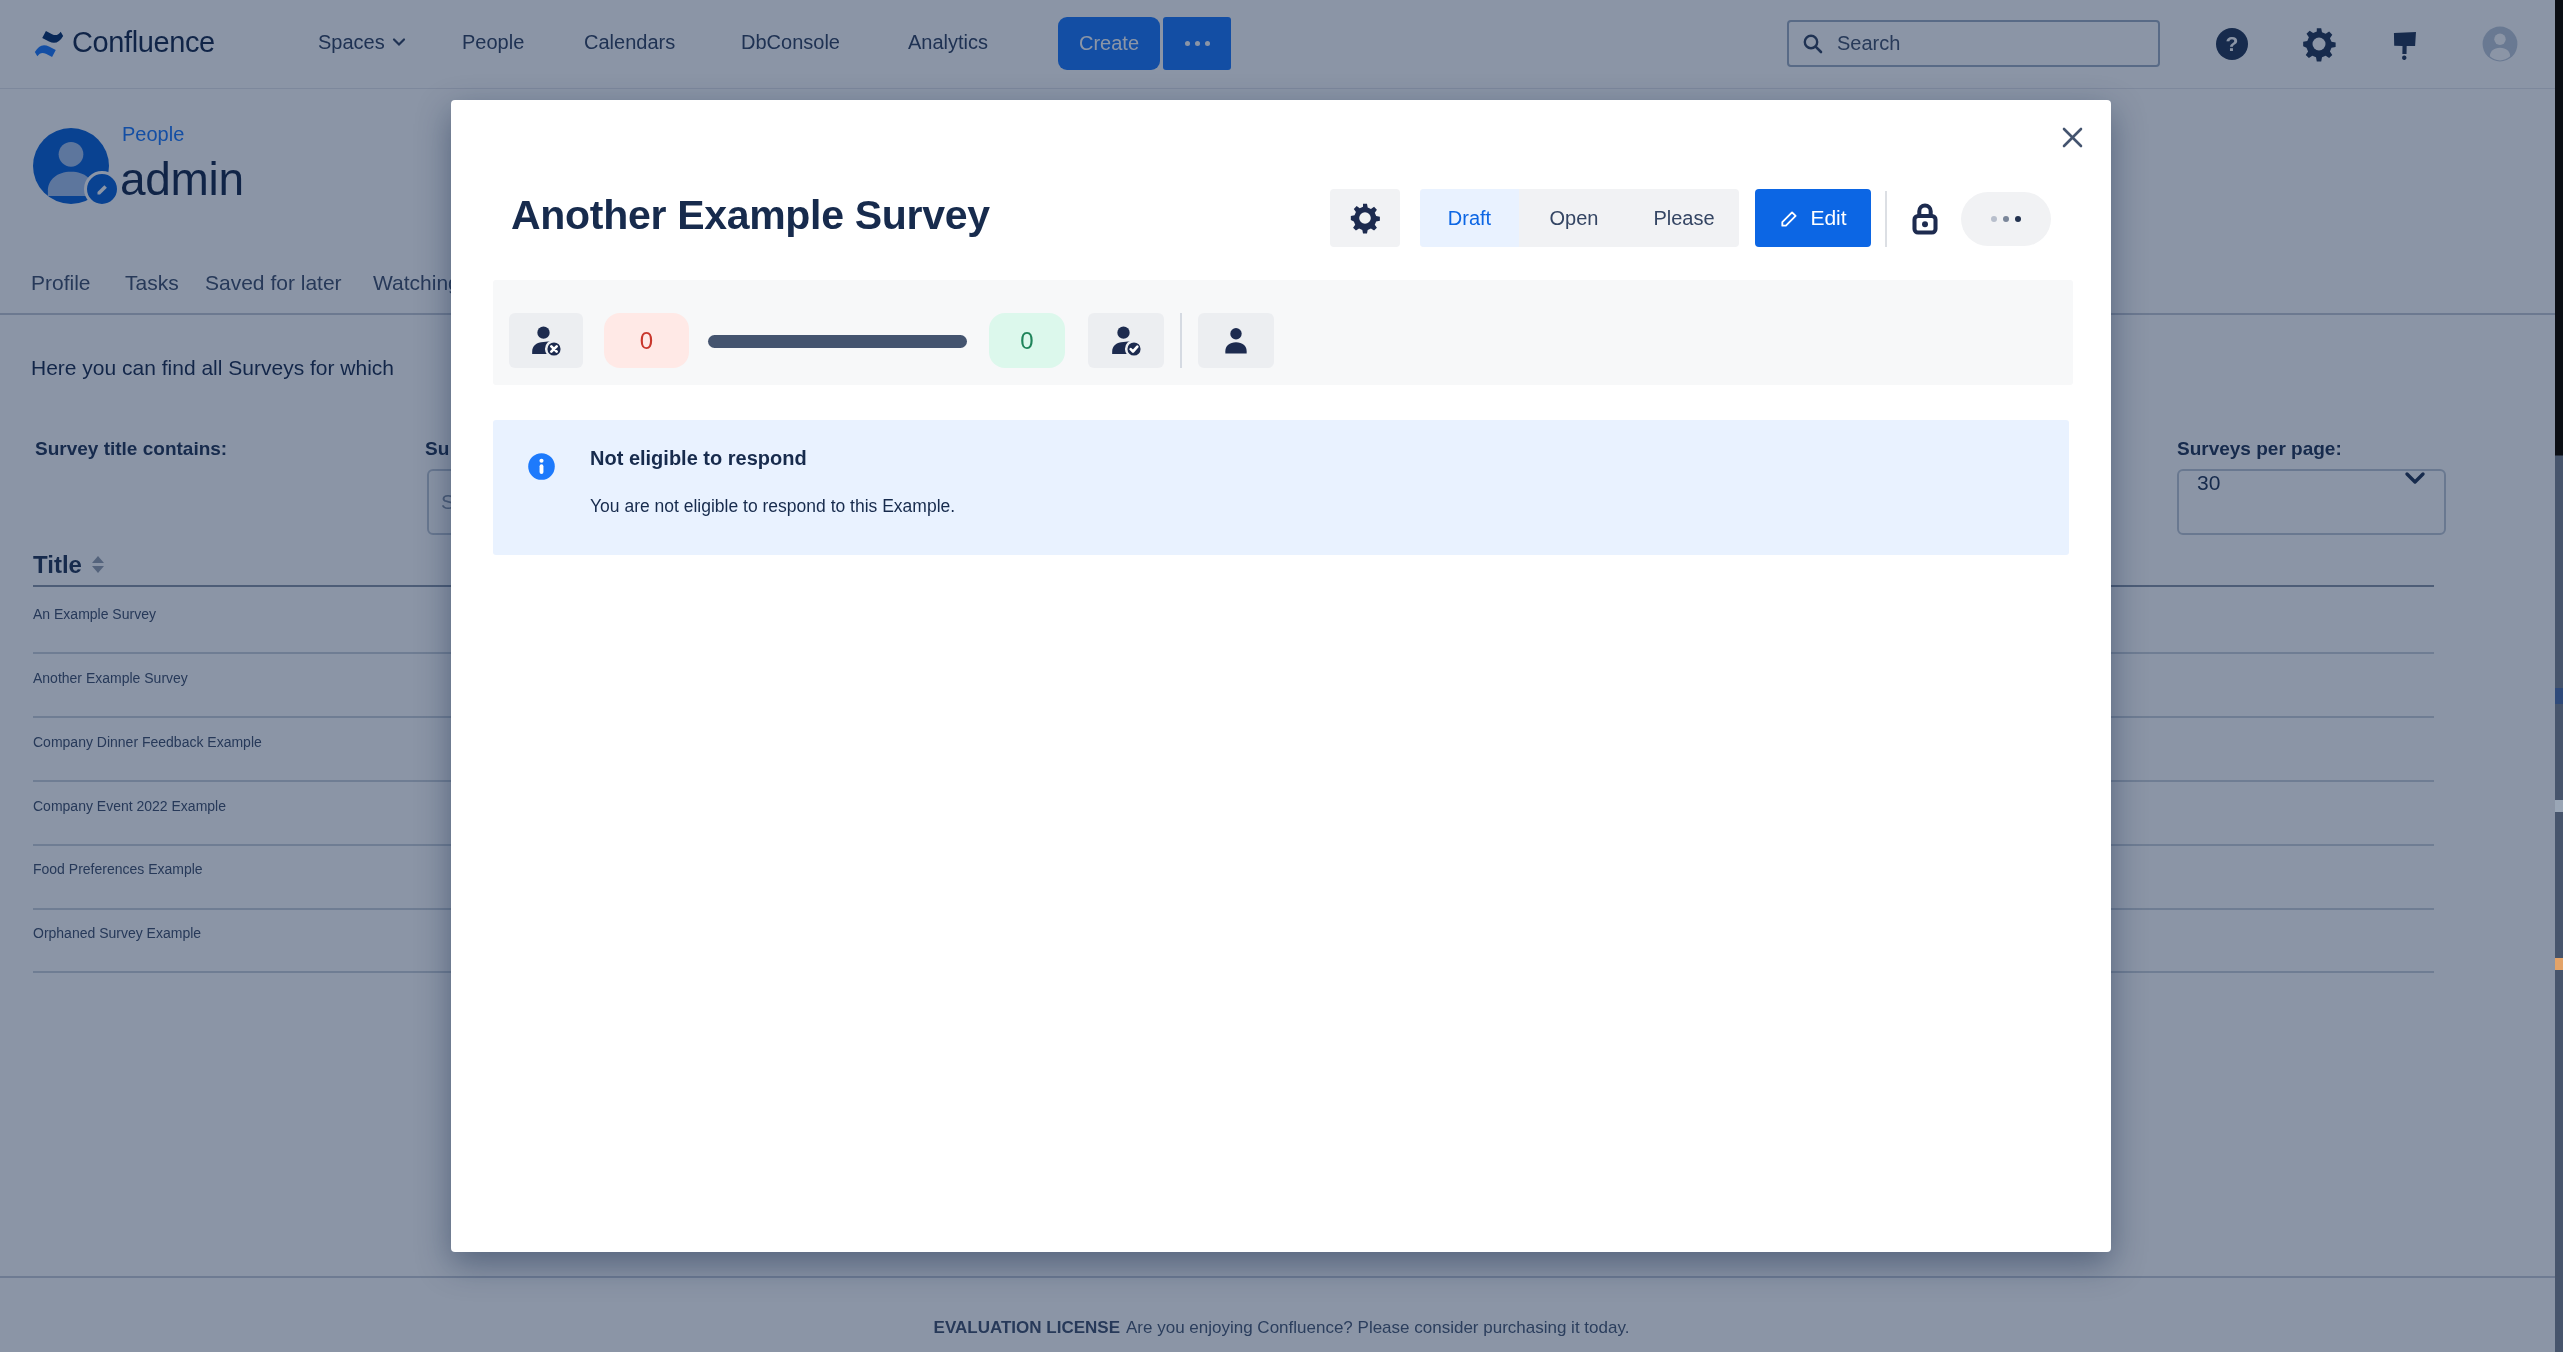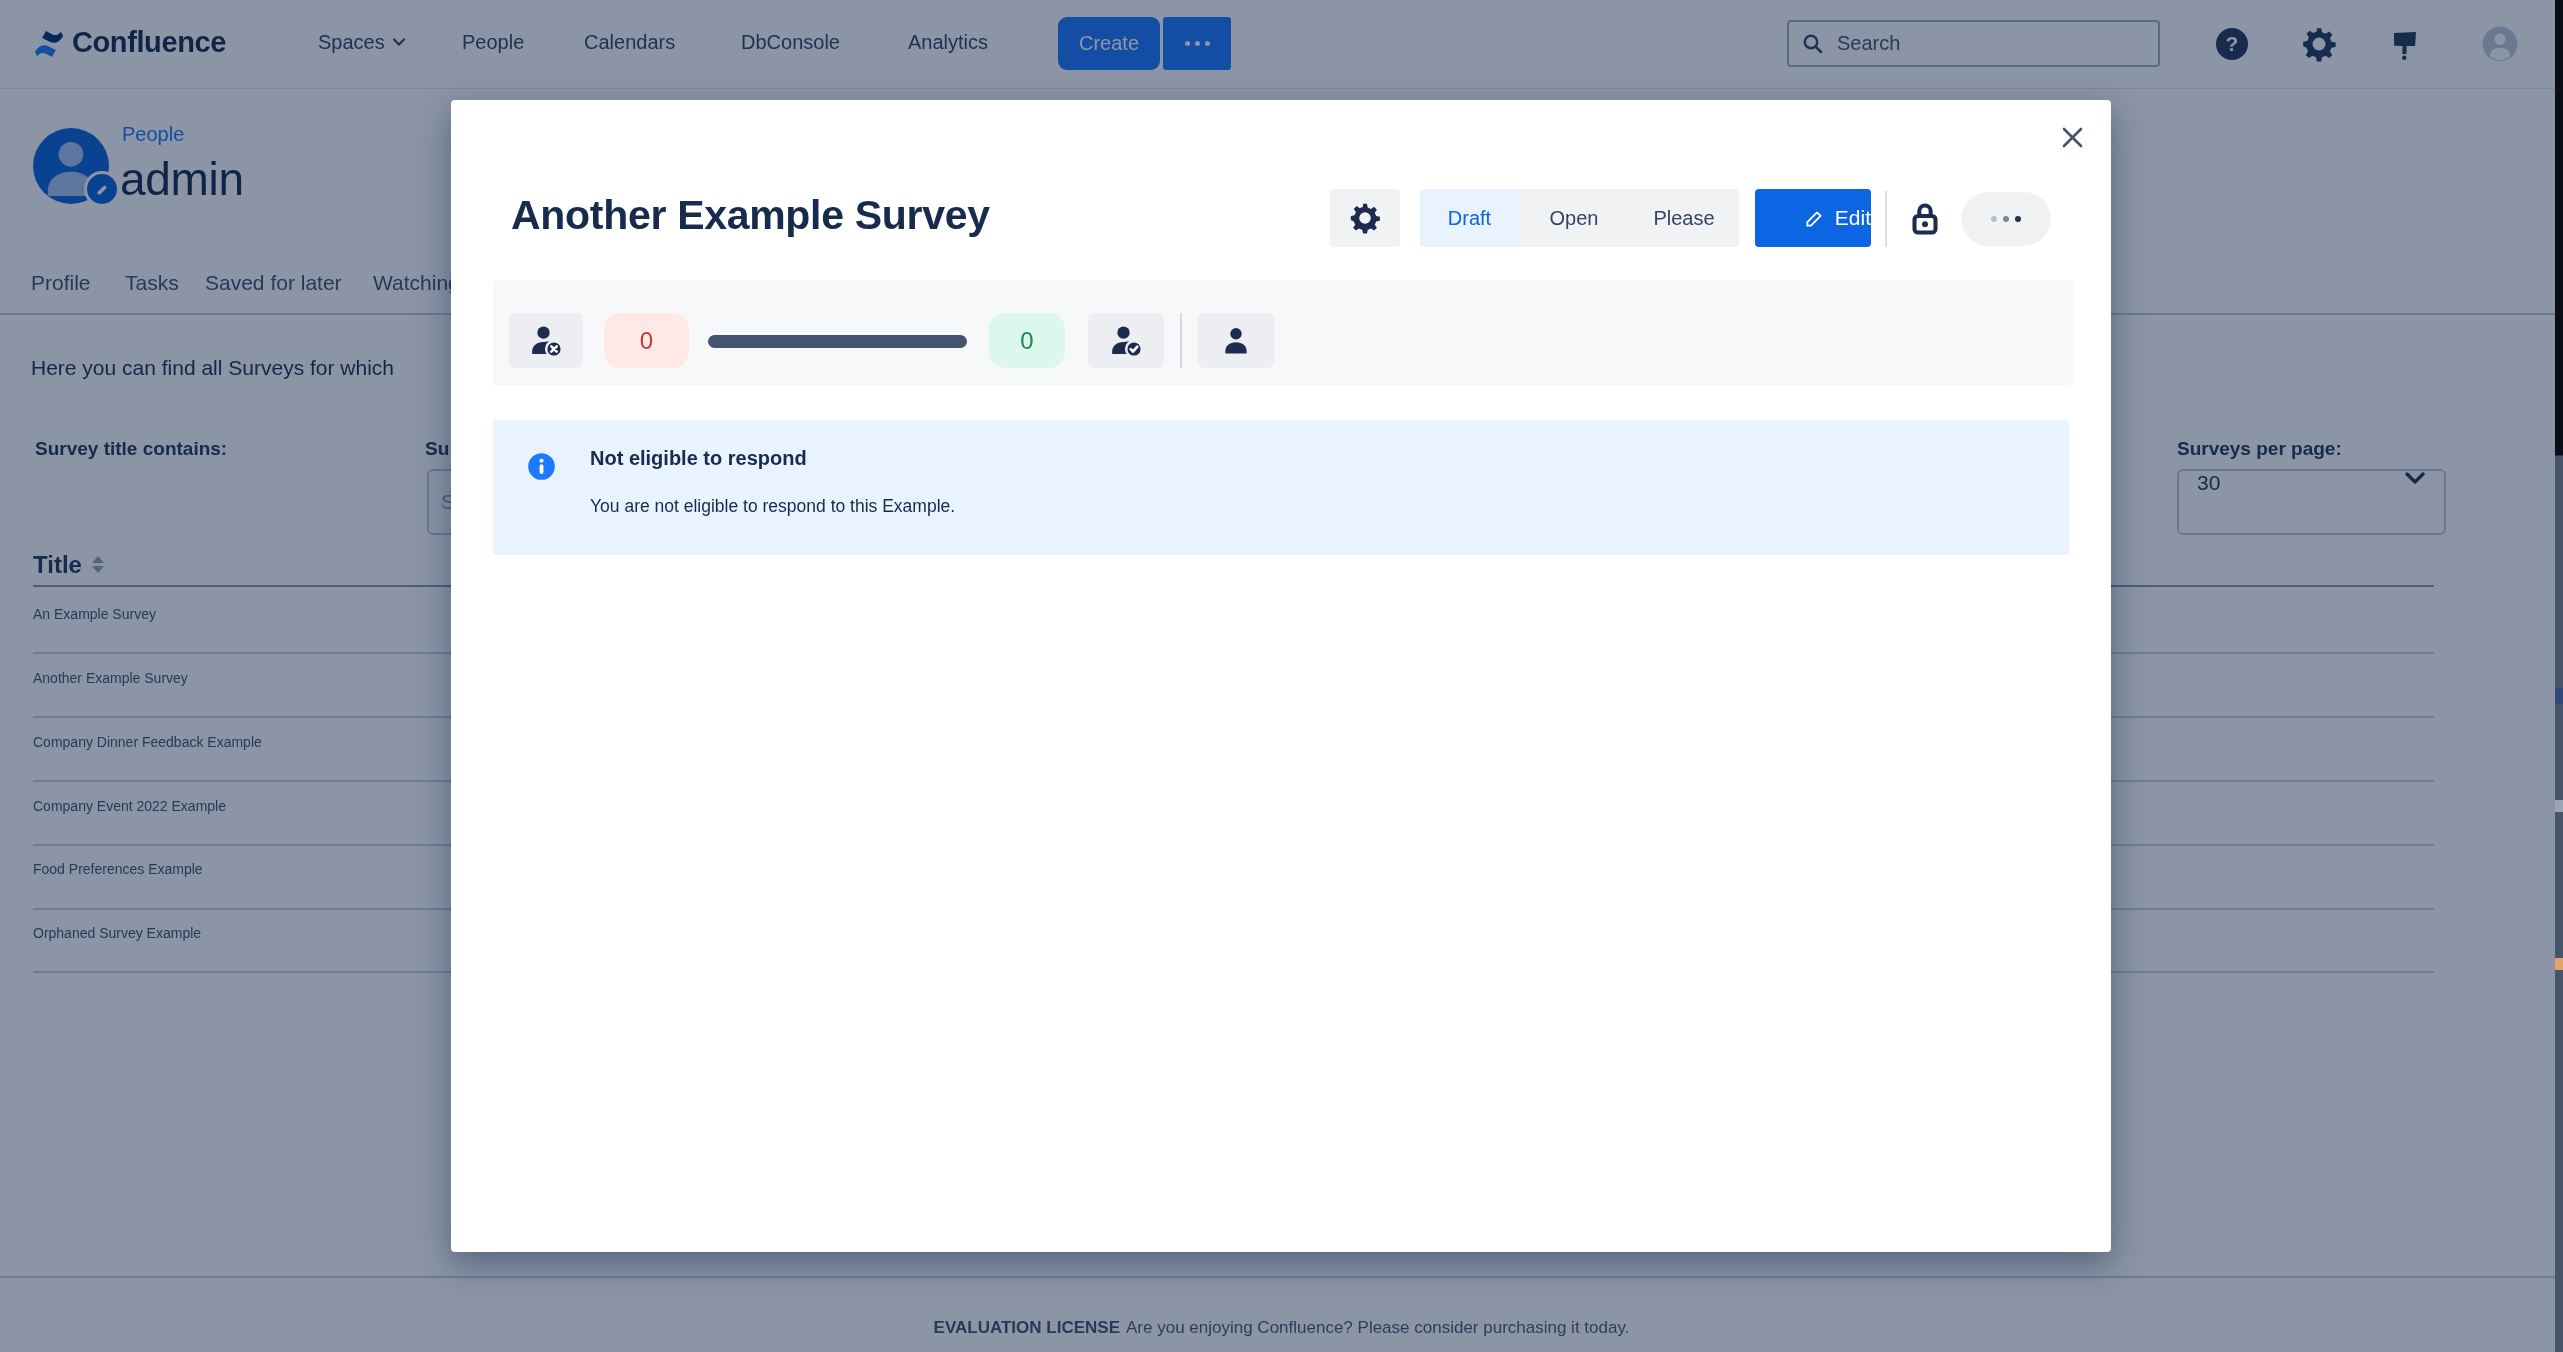--- a/index.html
+++ b/index.html
@@ -7,21 +7,21 @@
        font-family:"Liberation Sans",sans-serif;color:#172B4D;}
   .abs{position:absolute}
   svg{display:block}
 
   
   .page{position:absolute;inset:0;background:#fff;z-index:0}
 
   .navbar{position:absolute;left:0;top:0;width:2563px;height:88px;background:#fff;
           border-bottom:1px solid #E4E7EC}
   .logo-mark{left:33px;top:28px}
-  .logo-text{left:72px;top:26px;font-size:29px;font-weight:700;color:#172B4D;letter-spacing:-.4px}
+  .logo-text{left:72px;top:26px;font-size:29px;font-weight:400;color:#172B4D;letter-spacing:-.4px}
   .navlink{top:31px;font-size:20px;color:#344563;white-space:nowrap;cursor:pointer}
   .nav-chev{display:inline-block;margin-left:7px;vertical-align:2px}
   .btn-create{left:1058px;top:17px;width:102px;height:53px;background:#1D7AFC;border-radius:9px;
               color:#fff;font-size:20px;display:flex;align-items:center;justify-content:center;cursor:pointer}
   .btn-create-more{left:1163px;top:17px;width:68px;height:53px;background:#1D7AFC;border-radius:3px;
               display:flex;align-items:center;justify-content:center;gap:5px;cursor:pointer}
   .wdot{width:5px;height:5px;border-radius:50%;background:#fff}
   .searchbox{left:1787px;top:20px;width:373px;height:47px;border:2px solid #9FAEC2;border-radius:4px;
              box-sizing:border-box;background:#fff;display:flex;align-items:center;padding:0 12px;gap:10px}
   .searchbox input{border:0;outline:0;background:transparent;font-family:"Liberation Sans",sans-serif;
@@ -67,21 +67,21 @@
   .m-close{left:1604px;top:20px;width:34px;height:34px;display:flex;align-items:center;justify-content:center;cursor:pointer}
   .m-title{left:60px;top:92px;font-size:41px;font-weight:700;color:#172B4D;letter-spacing:-.3px;white-space:nowrap}
   .m-gear{left:879px;top:89px;width:70px;height:58px;background:#F1F2F4;border-radius:4px;
           display:flex;align-items:center;justify-content:center;cursor:pointer}
   .seg{left:969px;top:89px;width:319px;height:58px;background:#F1F2F4;border-radius:4px;display:flex;overflow:hidden}
   .seg span{display:flex;align-items:center;justify-content:center;font-size:20px;color:#344563;cursor:pointer}
   .seg .s0{width:99px;background:#E9F2FF;color:#0C66E4}
   .seg .s1{width:110px}
   .seg .s2{width:110px}
   .m-edit{left:1304px;top:89px;width:116px;height:58px;background:#0C66E4;border-radius:4px;color:#fff;
-          font-size:21px;display:flex;align-items:center;justify-content:flex-end;gap:10px;cursor:pointer}
+          font-size:21px;display:flex;align-items:center;justify-content:center;gap:10px;cursor:pointer}
   .m-vdiv{left:1434px;top:91px;width:2px;height:56px;background:#DCDFE4}
   .m-lock{left:1454px;top:97px;width:40px;height:44px;display:flex;align-items:center;justify-content:center;cursor:pointer}
   .m-more{left:1510px;top:92px;width:90px;height:54px;border-radius:27px;background:#F1F2F4;
           display:flex;align-items:center;justify-content:center;gap:6px;cursor:pointer}
   .m-more i{width:6px;height:6px;border-radius:50%}
   .m-more .d1{background:#B8BFCC}.m-more .d2{background:#7A8699}.m-more .d3{background:#22324F}
 
   .strip{left:42px;top:180px;width:1580px;height:105px;background:#F7F8F9;border-radius:3px}
   .sbtn{top:33px;height:55px;background:#ECEEF1;border-radius:6px;display:flex;align-items:center;
         justify-content:center;cursor:pointer}

